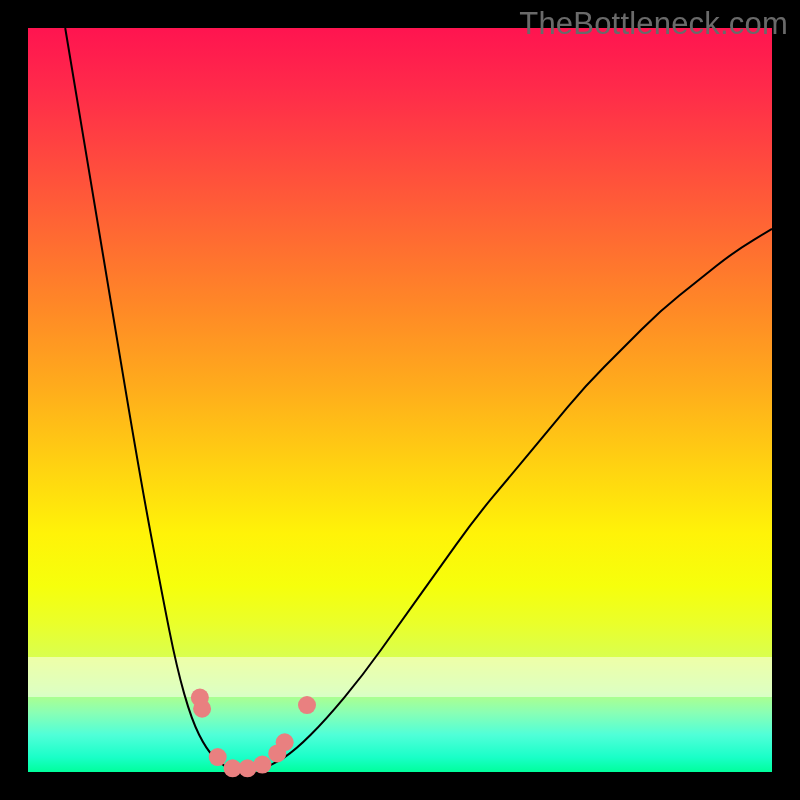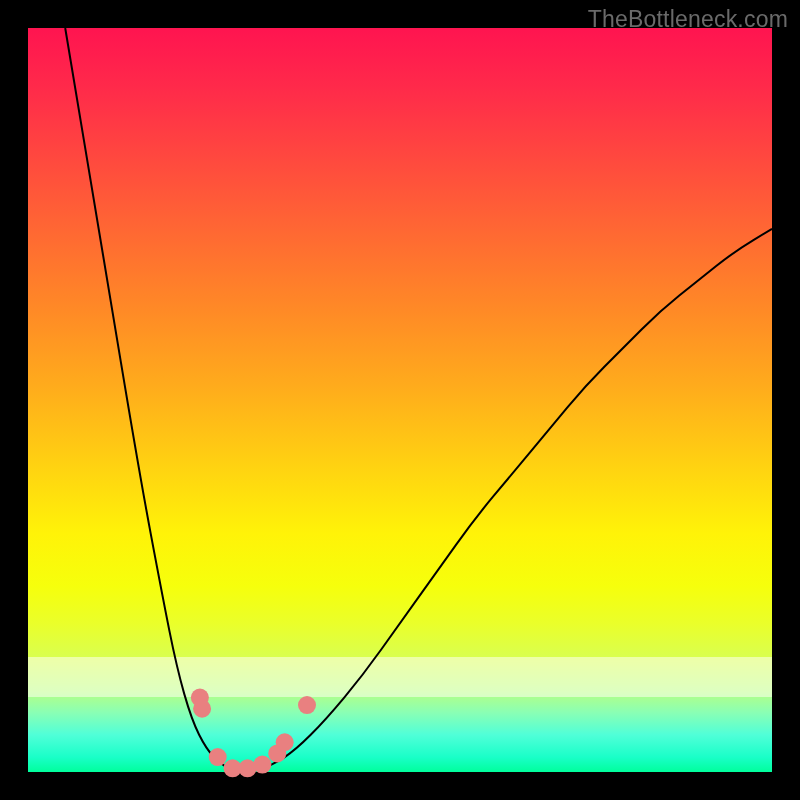--- a/index.html
+++ b/index.html
@@ -43,21 +43,21 @@
     top: 629px;
     height: 40px;
     background: #fdfff2;
     opacity: 0.55;
   }
   .watermark {
     position: absolute;
     top: 6px;
     right: 12px;
     color: #6a6a6a;
-    font-size: 23px;
+    font-size: 31px;
     letter-spacing: 0.2px;
     font-weight: 500;
     user-select: none;
   }
   svg.plot {
     position: absolute;
     left: 28px;
     top: 28px;
     width: 744px;
     height: 744px;

